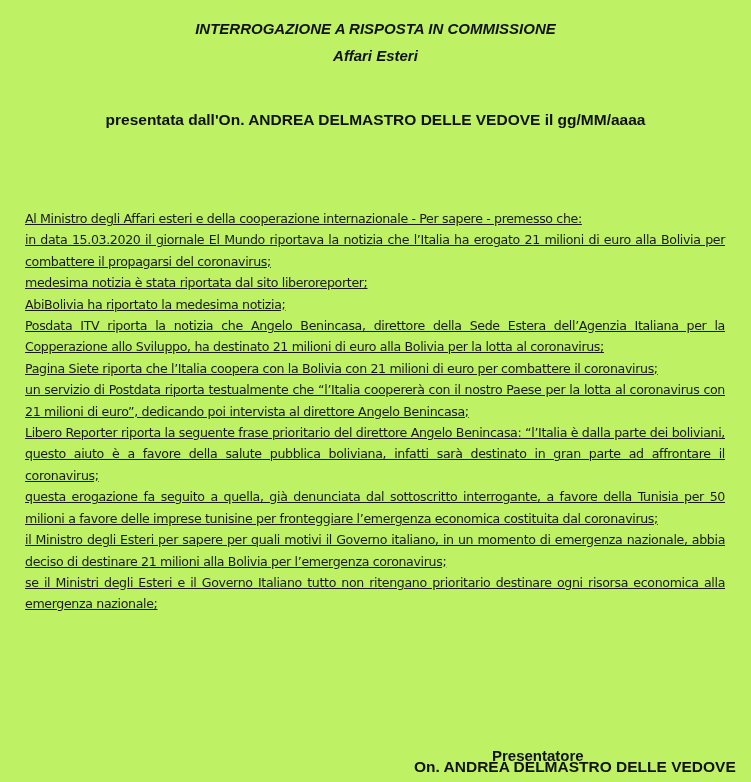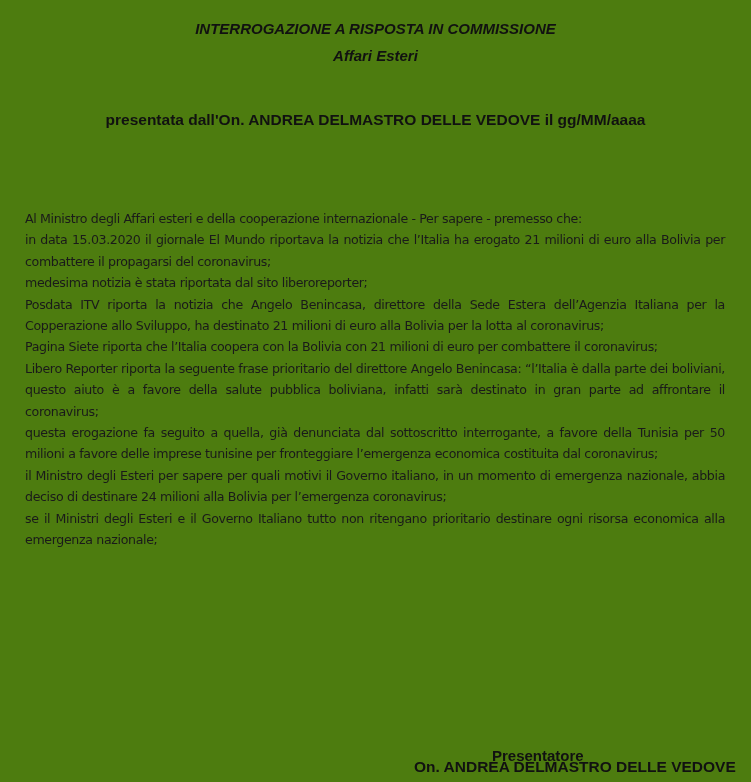--- a/index.html
+++ b/index.html
@@ -13,21 +13,21 @@
       position: relative;
       overflow: hidden;
       color: #111111;
     }
     .page {
       position: absolute;
       left: 0;
       top: 0;
       width: 751px;
       height: 782px;
-      background: #4d7c0f;
+      background: #bef264;
     }
     .heading {
       position: absolute;
       left: 0;
       width: 751px;
       text-align: center;
       font-family: "Liberation Sans", sans-serif;
       font-weight: bold;
       color: #111111;
     }
@@ -53,20 +53,21 @@
       width: 700px;
       font-family: "DejaVu Sans", sans-serif;
       font-size: 12.6px;
       line-height: 21.4px;
       letter-spacing: -0.35px;
       text-align: justify;
       color: #1a1a1a;
     }
     .body-text p {
       margin: 0;
+      text-decoration: underline;
     }
     .sig-label {
       position: absolute;
       left: 492px;
       top: 741px;
       font-family: "Liberation Sans", sans-serif;
       font-weight: bold;
       font-size: 15px;
       color: #111111;
       margin-top: 6px;
@@ -87,23 +88,25 @@
 
 <div class="page">
   <div class="heading h-title">INTERROGAZIONE A RISPOSTA IN COMMISSIONE</div>
   <div class="heading h-committee">Affari Esteri</div>
   <div class="heading h-presented">presentata dall'On. ANDREA DELMASTRO DELLE VEDOVE il gg/MM/aaaa</div>
 
   <div class="body-text">
     <p>Al Ministro degli Affari esteri e della cooperazione internazionale - Per sapere - premesso che:</p>
     <p>in data 15.03.2020 il giornale El Mundo riportava la notizia che l’Italia ha erogato 21 milioni di euro alla Bolivia per combattere il propagarsi del coronavirus;</p>
     <p>medesima notizia è stata riportata dal sito libero­reporter;</p>
+    <p>AbiBolivia ha riportato la medesima notizia;</p>
     <p>Posdata ITV riporta la notizia che Angelo Benincasa, direttore della Sede Estera dell’Agenzia Italiana per la Copperazione allo Sviluppo, ha destinato 21 milioni di euro alla Bolivia per la lotta al coronavirus;</p>
     <p>Pagina Siete riporta che l’Italia coopera con la Bolivia con 21 milioni di euro per combattere il coronavirus;</p>
+    <p>un servizio di Postdata riporta testualmente che “l’Italia coopererà con il nostro Paese per la lotta al coronavirus con 21 milioni di euro”, dedicando poi intervista al direttore Angelo Benincasa;</p>
     <p>Libero Reporter riporta la seguente frase prioritario del direttore Angelo Benincasa: “l’Italia è dalla parte dei boliviani, questo aiuto è a favore della salute pubblica boliviana, infatti sarà destinato in gran parte ad affrontare il coronavirus;</p>
     <p>questa erogazione fa seguito a quella, già denunciata dal sottoscritto interrogante, a favore della Tunisia per 50 milioni a favore delle imprese tunisine per fronteggiare l’emergenza economica costituita dal coronavirus;</p>
-    <p>il Ministro degli Esteri per sapere per quali motivi il Governo italiano, in un momento di emergenza nazionale, abbia deciso di destinare 24 milioni alla Bolivia per l’emergenza coronavirus;</p>
+    <p>il Ministro degli Esteri per sapere per quali motivi il Governo italiano, in un momento di emergenza nazionale, abbia deciso di destinare 21 milioni alla Bolivia per l’emergenza coronavirus;</p>
     <p>se il Ministri degli Esteri e il Governo Italiano tutto non ritengano prioritario destinare ogni risorsa economica alla emergenza nazionale;</p>
   </div>
 
   <div class="sig-label">Presentatore</div>
   <div class="sig-name">On. ANDREA DELMASTRO DELLE VEDOVE</div>
 </div>
 
 </body></html>

